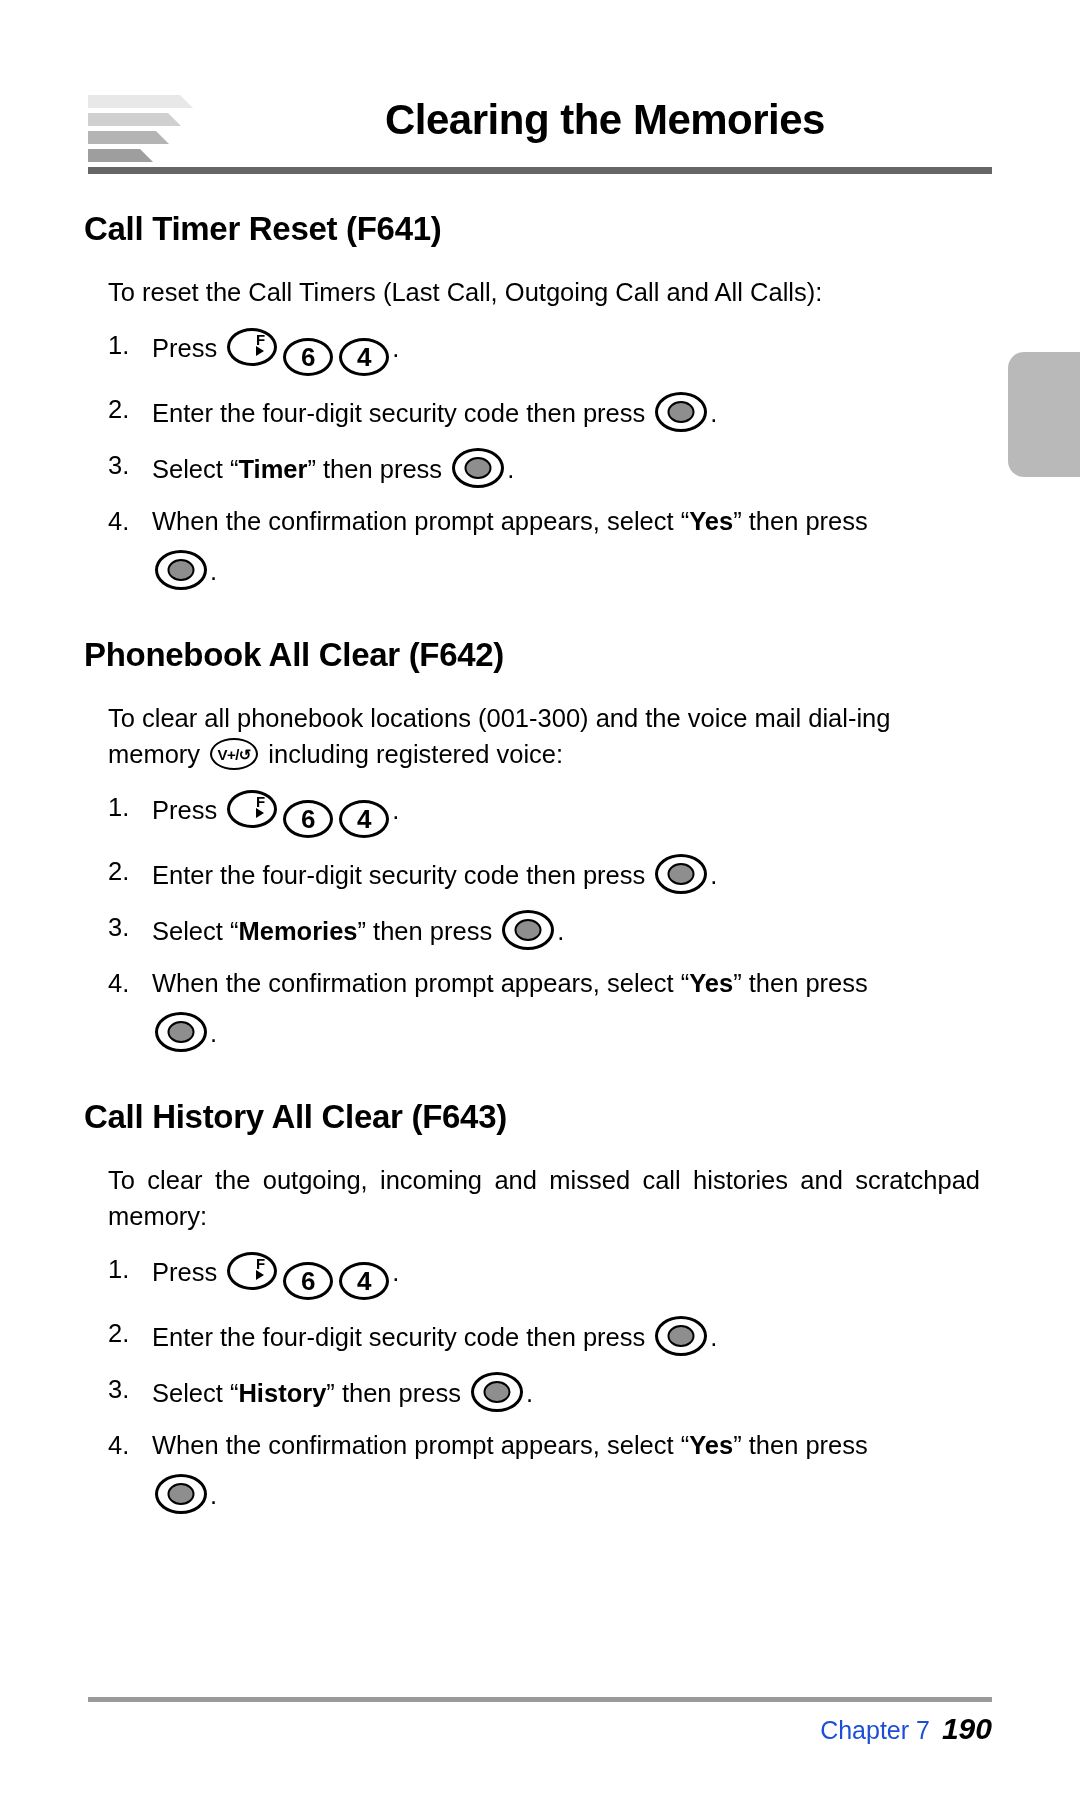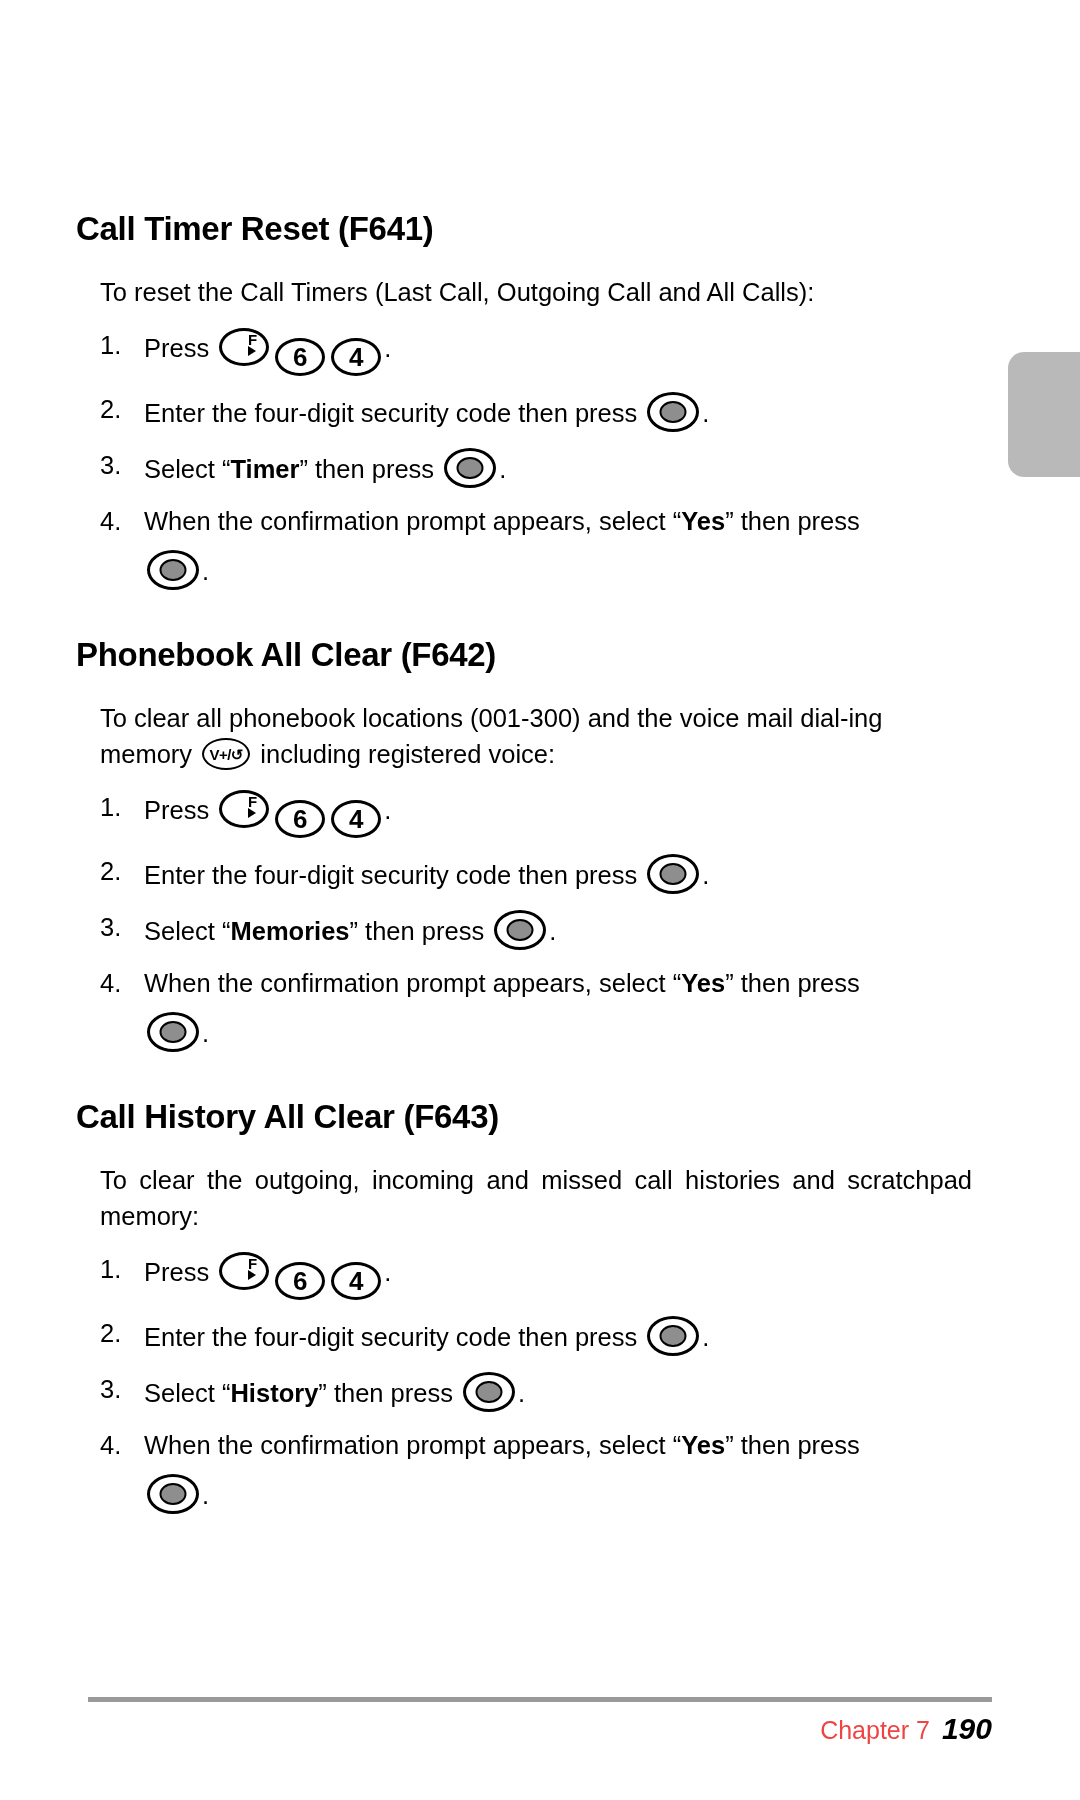--- a/index.html
+++ b/index.html
@@ -81,21 +81,21 @@
     top: 352px;
     width: 72px;
     height: 125px;
     background: #b9b9b9;
     border-radius: 16px 0 0 16px;
   }
 
   
   .content {
     position: absolute;
-    left: 76px;
+    left: 84px;
     top: 210px;
     width: 904px;
   }
 
   h2.section-title {
     font-size: 33px;
     font-weight: bold;
     margin: 0 0 26px 0;
     letter-spacing: -0.3px;
   }
@@ -225,35 +225,45 @@
     background: #9a9a9a;
   }
   .footer {
     position: absolute;
     left: 88px;
     top: 1712px;
     width: 904px;
     text-align: right;
     font-size: 25px;
   }
-  .footer .chapter { color: #ef4444; }
+  .footer .chapter { color: #1d4ed8; }
   .footer .pageno {
     font-weight: bold;
     font-style: italic;
     font-size: 30px;
     margin-left: 12px;
   }
 </style>
 </head>
 <body>
 
 <div class="page">
 
   <div class="thumb-tab"></div>
 
+  <div class="header">
+    <div class="logo">
+      <span class="bar b1"></span>
+      <span class="bar b2"></span>
+      <span class="bar b3"></span>
+      <span class="bar b4"></span>
+    </div>
+    <div class="header-title">Clearing the Memories</div>
+    <div class="header-rule"></div>
+  </div>
 
   <div class="content">
 
     <div class="section sec-1">
       <h2 class="section-title">Call Timer Reset (F641)</h2>
       <p class="intro">To reset the Call Timers (Last Call, Outgoing Call and All Calls):</p>
       <ol class="steps">
         <li>
           <span class="num">1.</span>
           <span>Press</span>

